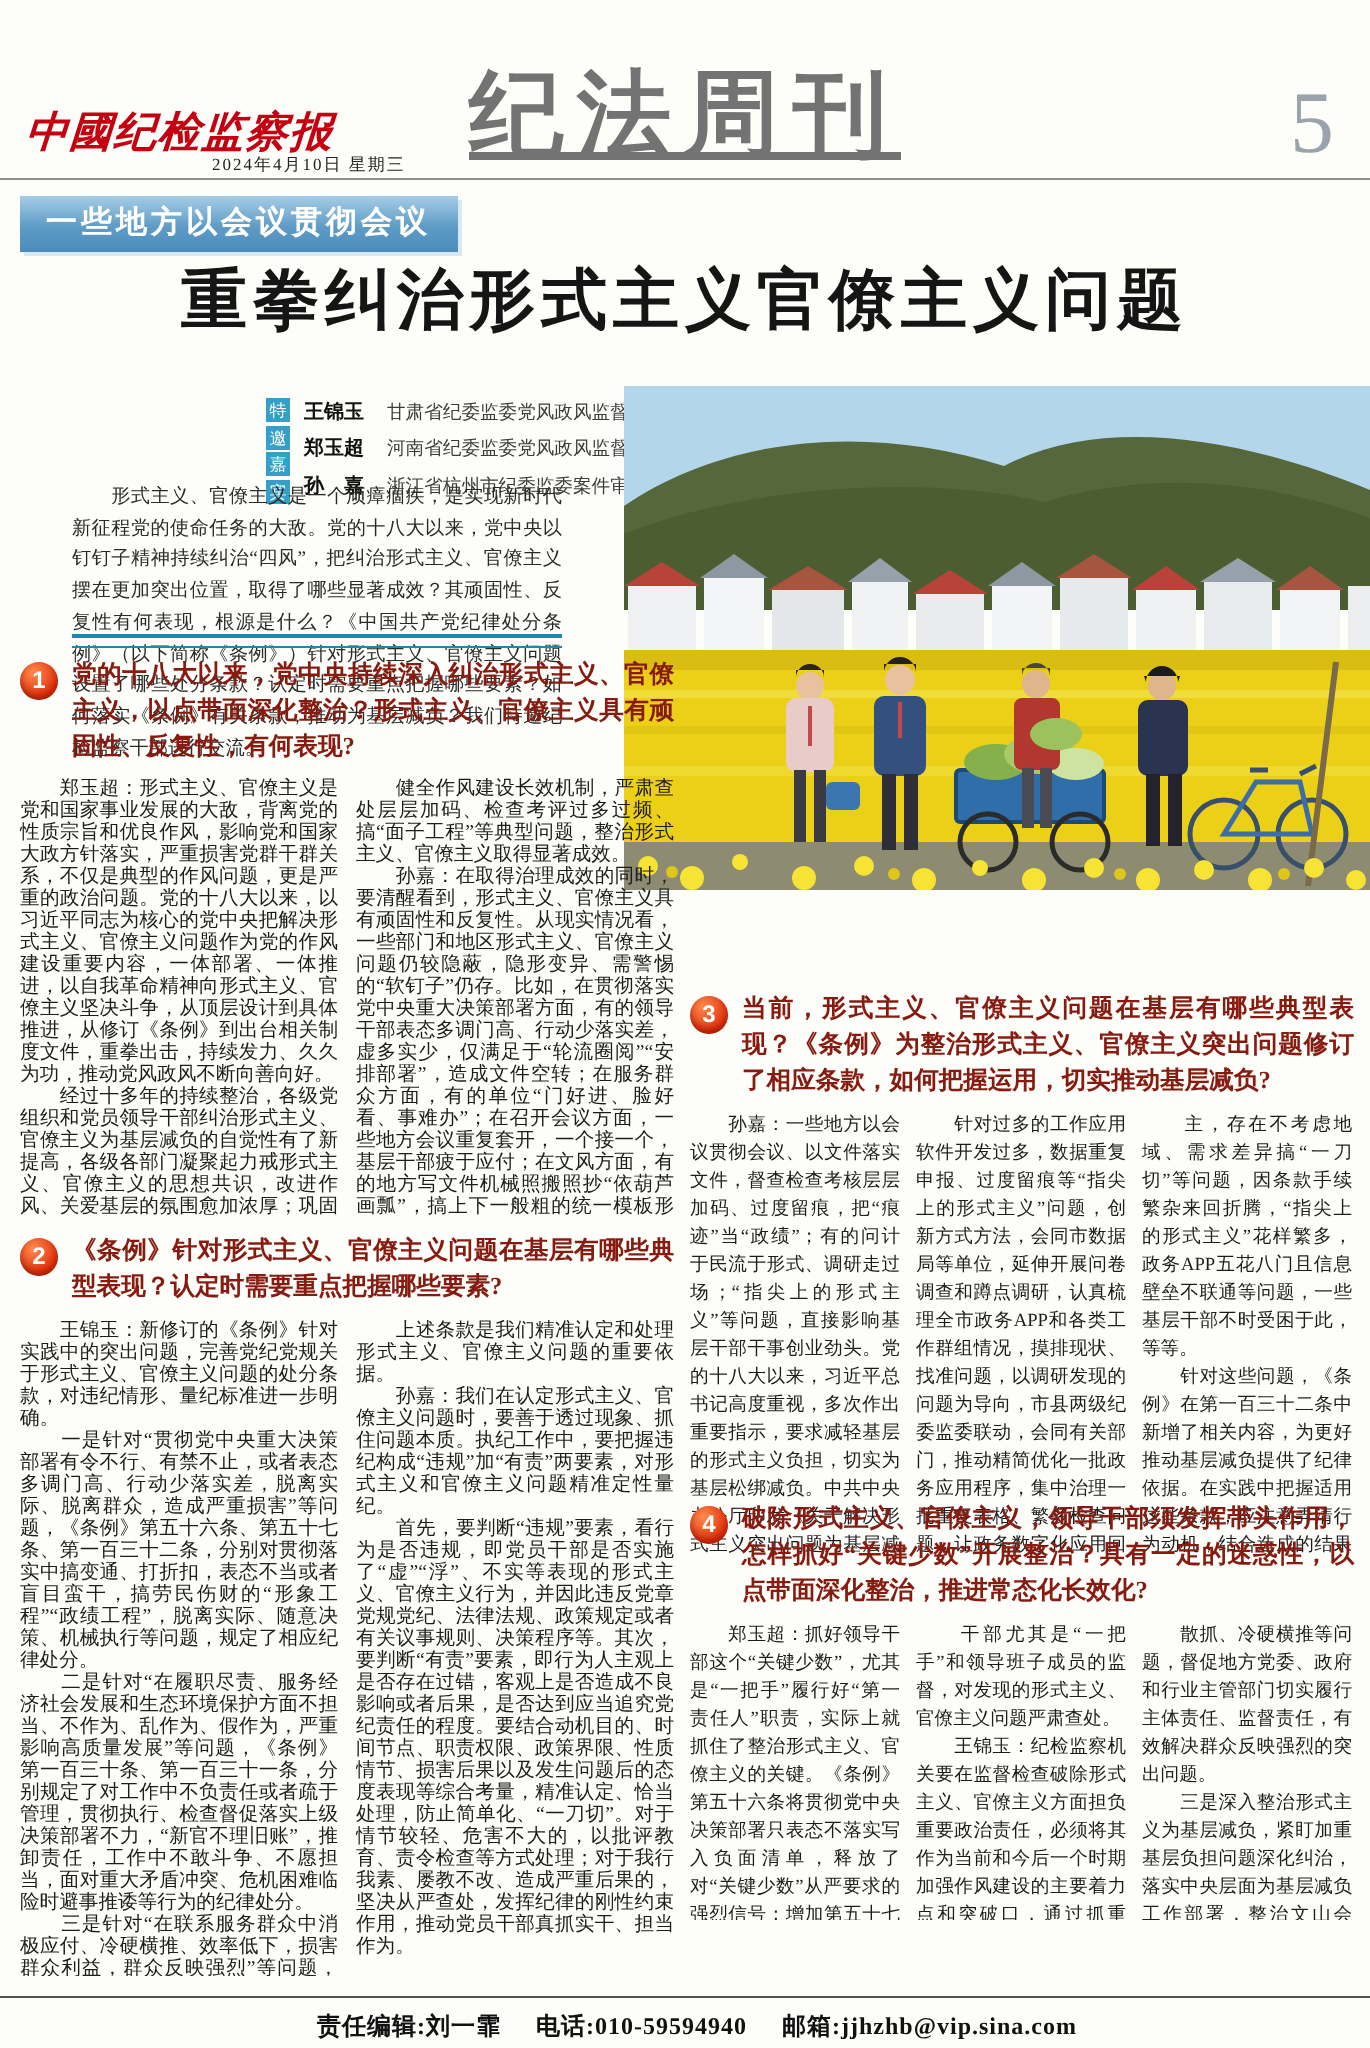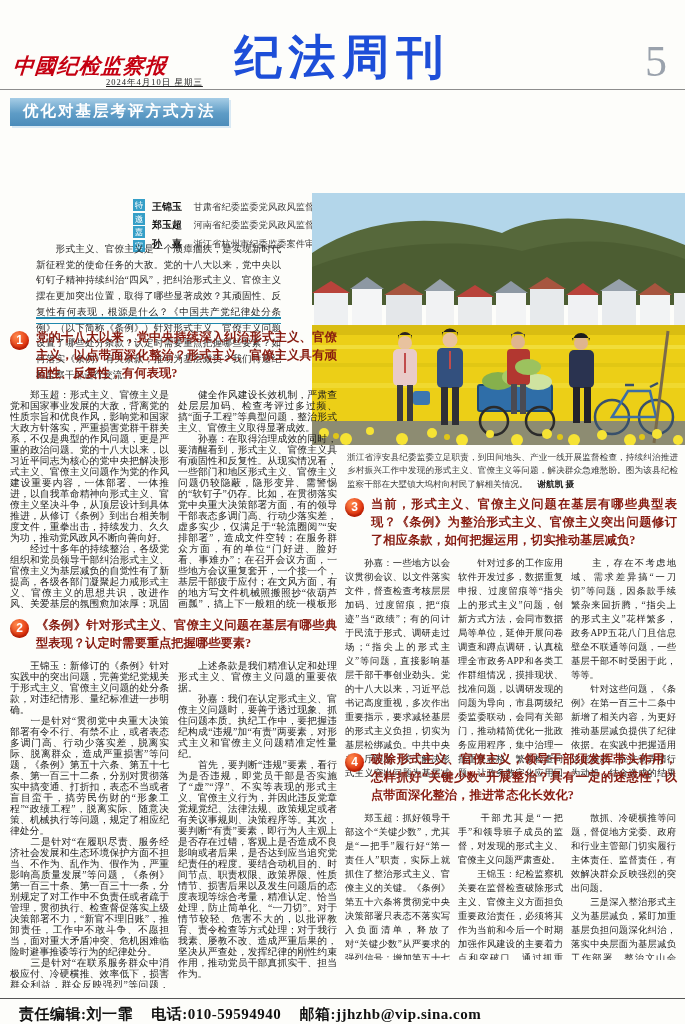--- a/index.html
+++ b/index.html
@@ -1,23 +1,23 @@
 <!DOCTYPE html>
 <html><head>
 <meta charset="utf-8">
 <style>
   html,body{margin:0;padding:0;background:#e9e9e6;}
   .page{position:relative;width:685px;height:1024px;margin:0 auto;background:#fdfdfa;overflow:hidden;
         font-family:"Liberation Serif",serif;color:#1b1b1b;}
   
   .logo{position:absolute;left:13px;top:52px;font-family:"Liberation Serif",serif;
         font-weight:bold;font-style:italic;font-size:21px;color:#c50011;transform:skewX(-4deg);letter-spacing:1px;}
-  .mast-date{position:absolute;left:106px;top:77px;font-size:8.5px;color:#222;letter-spacing:1px;text-decoration:underline;}
+  .mast-date{position:absolute;left:106px;top:77px;font-size:8.5px;color:#222;letter-spacing:1px;}
   .edition{position:absolute;left:0;right:0;top:26px;text-align:center;font-weight:900;
-           font-size:47px;color:#1d4ed8;letter-spacing:7px;font-family:"Liberation Serif",serif;}
+           font-size:47px;color:#737373;letter-spacing:7px;font-family:"Liberation Serif",serif;text-decoration:underline;}
   .pagenum{position:absolute;right:18px;top:36px;font-size:44px;color:#9aa2ac;font-family:"Liberation Serif",serif;}
   .mast-rule{position:absolute;left:0;top:89px;width:685px;border-top:1.5px solid #8d8d8d;}
   
   .tag{position:absolute;left:10px;top:98px;padding:3px 13px 4px;
        background:linear-gradient(180deg,#a6cde6 0%,#5e9cc6 55%,#4b8cba 100%);
        color:#fff;font-weight:bold;font-size:15.5px;letter-spacing:2px;
        box-shadow:2px 2px 0 #d9e9f4;font-family:"Liberation Sans",sans-serif;}
   
   .headline{position:absolute;left:0;right:0;top:128px;text-align:center;font-size:33px;
             font-weight:900;color:#151515;letter-spacing:3px;font-family:"Liberation Serif",serif;}
@@ -59,37 +59,38 @@
   #q1 .qcols,#q2 .qcols{gap:9px;}
   #q1 .qcol,#q2 .qcol{width:159px;}
   #q1 .qcol{height:219px;}
   #q2 .qcol{height:328px;}
   #q3 .qcols,#q4 .qcols{gap:8px;}
   #q3 .qcol,#q4 .qcol{width:105px;font-size:9.3px;line-height:14px;}
   #q3 .qcol{height:221px;}
   #q4 .qcol{height:149px;}
   
   .foot-rule{position:absolute;left:0;top:998px;width:685px;border-top:1px solid #555;}
-  .footer{position:absolute;left:0;right:0;top:1005px;text-align:left;font-weight:bold;
-          font-size:15px;color:#111;letter-spacing:.5px;margin-left:12px;}
+  .footer{position:absolute;left:0;right:0;top:1005px;text-align:center;font-weight:bold;
+          font-size:12px;color:#111;letter-spacing:.5px;margin-left:12px;}
   .footer span{margin:0 7px;}
 </style>
 </head>
 <body>
 
 <div class="page">
 
   <div class="logo">中國纪检监察报</div>
   <div class="mast-date">2024年4月10日  星期三</div>
   <div class="edition">纪法周刊</div>
   <div class="pagenum">5</div>
   <div class="mast-rule"></div>
 
-  <div class="tag">优化对基层考评方式方法</div>
-
+  <div class="tag">一些地方以会议贯彻会议</div>
+
+  <h1 class="headline" style="margin:0">重拳纠治形式主义官僚主义问题</h1>
 
   <div class="guests">
     <div class="glabel">
       <span>特</span>
       <span>邀</span>
       <span>嘉</span>
       <span>宾</span>
     </div>
     <div class="grows">
       <div class="grow">
@@ -212,23 +213,20 @@
           <circle cx="318" cy="247" r="6"></circle>
         <circle cx="345" cy="241" r="5"></circle>
           <circle cx="366" cy="247" r="5"></circle>
         <circle cx="24" cy="243" r="3" fill="#e0c618"></circle>
           <circle cx="135" cy="244" r="3" fill="#e0c618"></circle>
         <circle cx="248" cy="244" r="3" fill="#e0c618"></circle>
           <circle cx="330" cy="244" r="3" fill="#e0c618"></circle>
       </g>
     </svg>
   </div>
-  <div class="caption">
-    <span>浙江省淳安县纪委监委立足职责，到田间地头、产业一线开展监督检查，持续纠治推进乡村振兴工作中发现的形式主义、官僚主义等问题，解决群众急难愁盼。图为该县纪检监察干部在大墅镇大坞村向村民了解相关情况。</span><span class="credit">谢航凯 摄</span>
-  </div>
 
   <div class="qsec" id="q1">
     <div class="qhead">
       <div class="qnum">1</div>
       <div class="qtitle">党的十八大以来，党中央持续深入纠治形式主义、官僚主义，以点带面深化整治？形式主义、官僚主义具有顽固性、反复性，有何表现?</div>
     </div>
     <div class="qcols">
       <div class="qcol">　　郑玉超：形式主义、官僚主义是党和国家事业发展的大敌，背离党的性质宗旨和优良作风，影响党和国家大政方针落实，严重损害党群干群关系，不仅是典型的作风问题，更是严重的政治问题。党的十八大以来，以习近平同志为核心的党中央把解决形式主义、官僚主义问题作为党的作风建设重要内容，一体部署、一体推进，以自我革命精神向形式主义、官僚主义坚决斗争，从顶层设计到具体推进，从修订《条例》到出台相关制度文件，重拳出击，持续发力、久久为功，推动党风政风不断向善向好。
 　　经过十多年的持续整治，各级党组织和党员领导干部纠治形式主义、官僚主义为基层减负的自觉性有了新提高，各级各部门凝聚起力戒形式主义、官僚主义的思想共识，改进作风、关爱基层的氛围愈加浓厚；巩固已有改作风整治成果，解决基层反映强烈的突出问题取得了新成效，规范监督检查考核事项，优化对基层考评方式方法，成为越来越多党组织和党员领导干部的自觉和行动。</div>
       <div class="qcol">　　健全作风建设长效机制，严肃查处层层加码、检查考评过多过频、搞“面子工程”等典型问题，整治形式主义、官僚主义取得显著成效。

